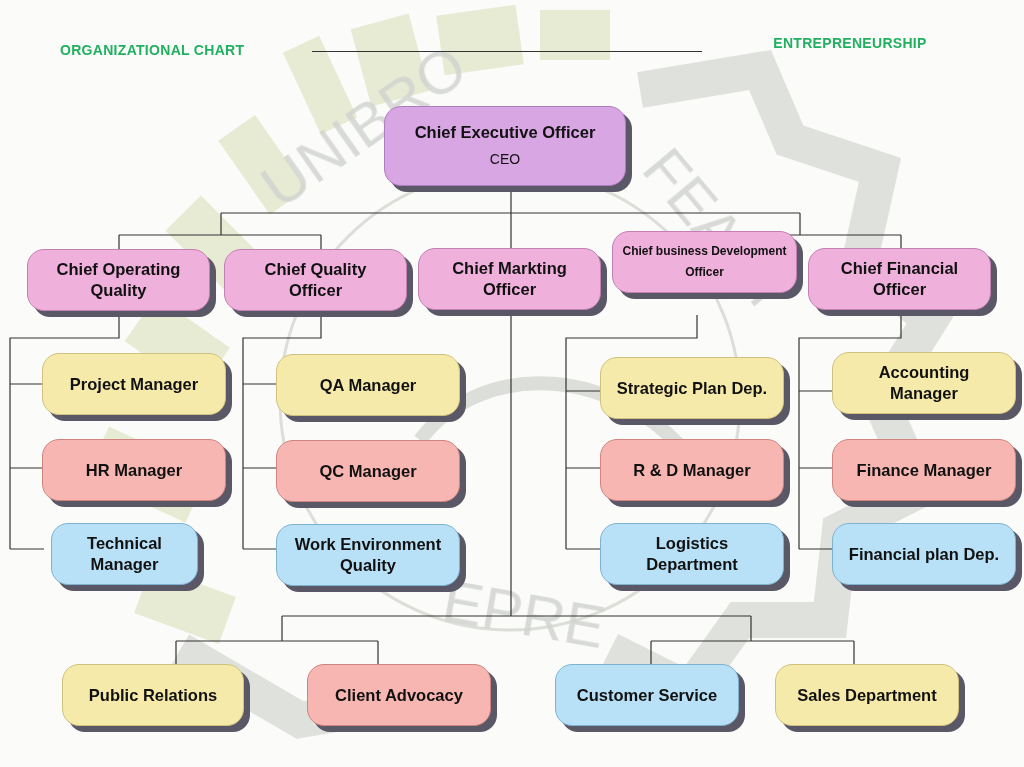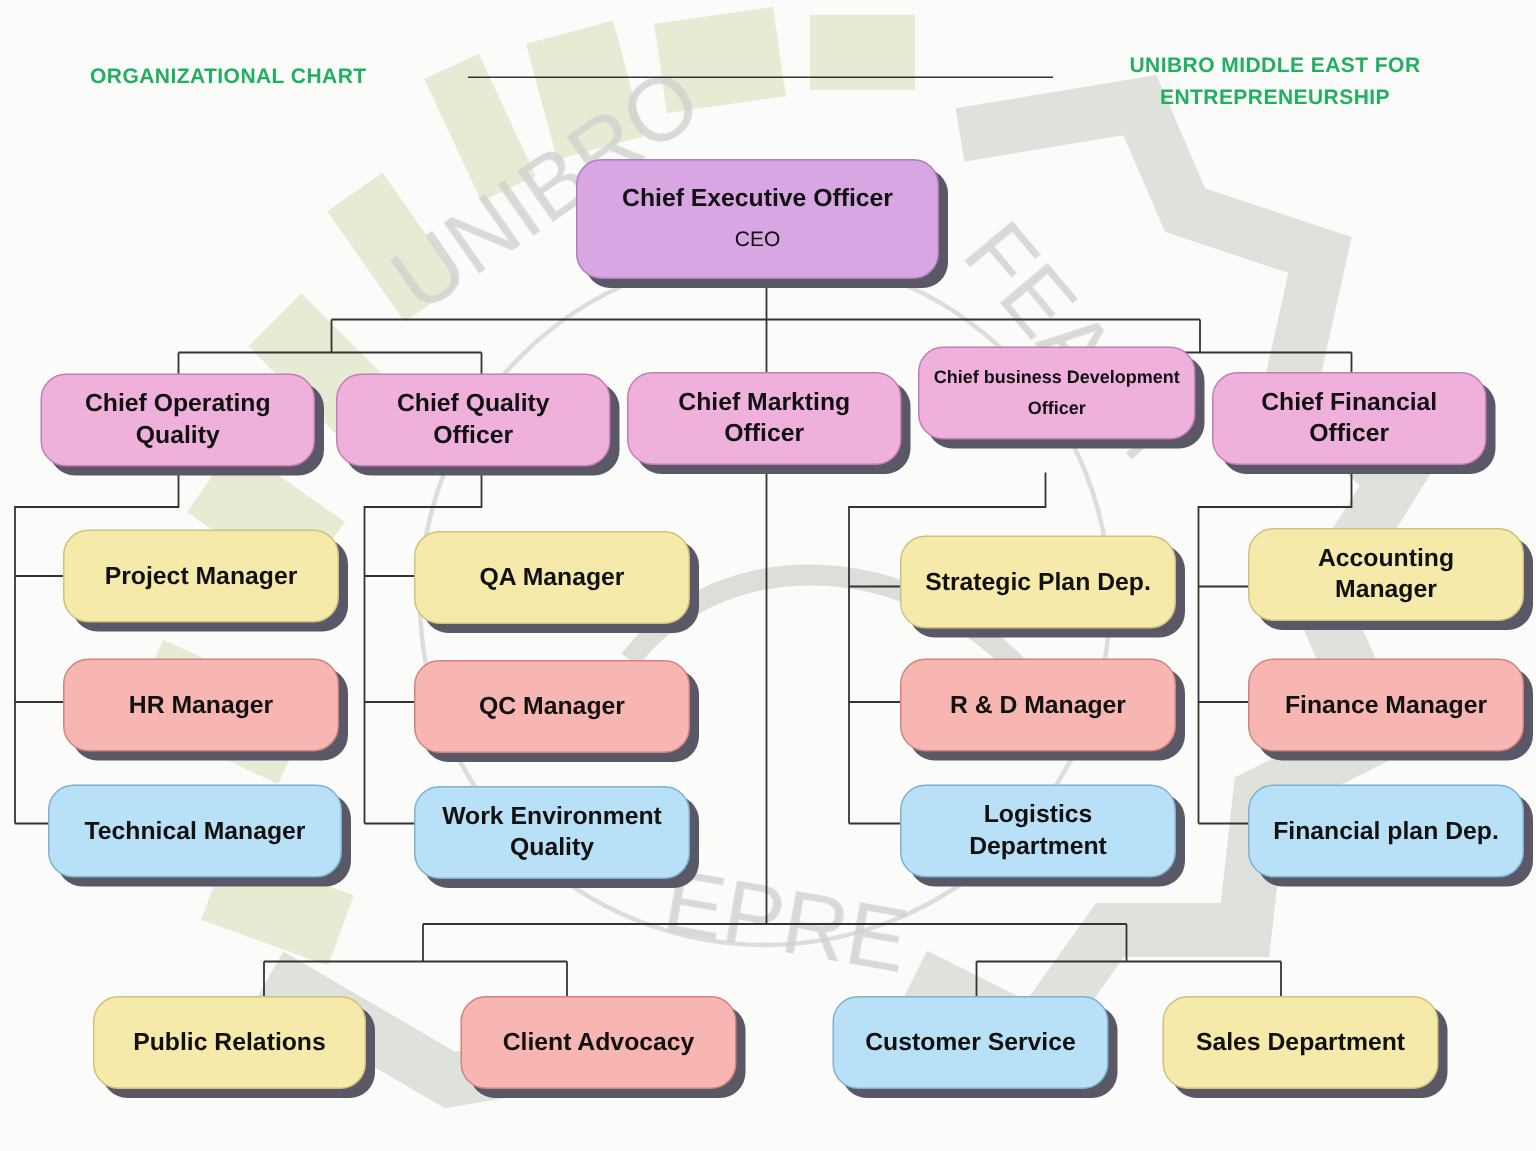--- a/index.html
+++ b/index.html
@@ -48,21 +48,20 @@
   <g font-family="Liberation Sans, sans-serif" font-size="60" fill="#cfd3cd" opacity="0.8">
     <text x="280" y="210" transform="rotate(-35 280 210)">UNIBRO</text>
     <text x="640" y="170" transform="rotate(50 640 170)">FEAST</text>
     <text x="440" y="620" transform="rotate(10 440 620)">EPRE</text>
   </g>
 </svg>
 
 <div class="hdr" id="title-left">ORGANIZATIONAL CHART</div>
 <div id="hdr-line"></div>
 <div class="hdr" id="title-right">
-  <div>UNIBRO MIDDLE EAST FOR</div>
   <div>ENTREPRENEURSHIP</div>
 </div>
 
 <svg class="lines" viewBox="0 0 1024 767">
   <g stroke="#333" stroke-width="1.2" fill="none">
 
     <path d="M511 190 V616"></path>
     <path d="M221 213 H800"></path>
     <path d="M221 213 V235 M119 235 H321 M119 235 V250 M321 235 V250"></path>
     <path d="M800 213 V235 M697 235 H901 M697 235 V250 M901 235 V250"></path>
@@ -99,21 +98,21 @@
 <div class="box c-pink" style="left:808px; top:248px; width:183px; height:62px; padding:0 24px;">
   <span>Chief Financial Officer</span>
 </div>
 
 <div class="box c-yellow" style="left:42px; top:353px; width:184px; height:62px;">
   <span>Project Manager</span>
 </div>
 <div class="box c-red" style="left:42px; top:439px; width:184px; height:62px;">
   <span>HR Manager</span>
 </div>
-<div class="box c-blue" style="left:32px; top:523px; width:196px; height:62px;">
+<div class="box c-blue" style="left:51px; top:523px; width:147px; height:62px;">
   <span>Technical Manager</span>
 </div>
 
 <div class="box c-yellow" style="left:276px; top:354px; width:184px; height:62px;">
   <span>QA Manager</span>
 </div>
 <div class="box c-red" style="left:276px; top:440px; width:184px; height:62px;">
   <span>QC Manager</span>
 </div>
 <div class="box c-blue" style="left:276px; top:524px; width:184px; height:62px; padding:0 4px;">

